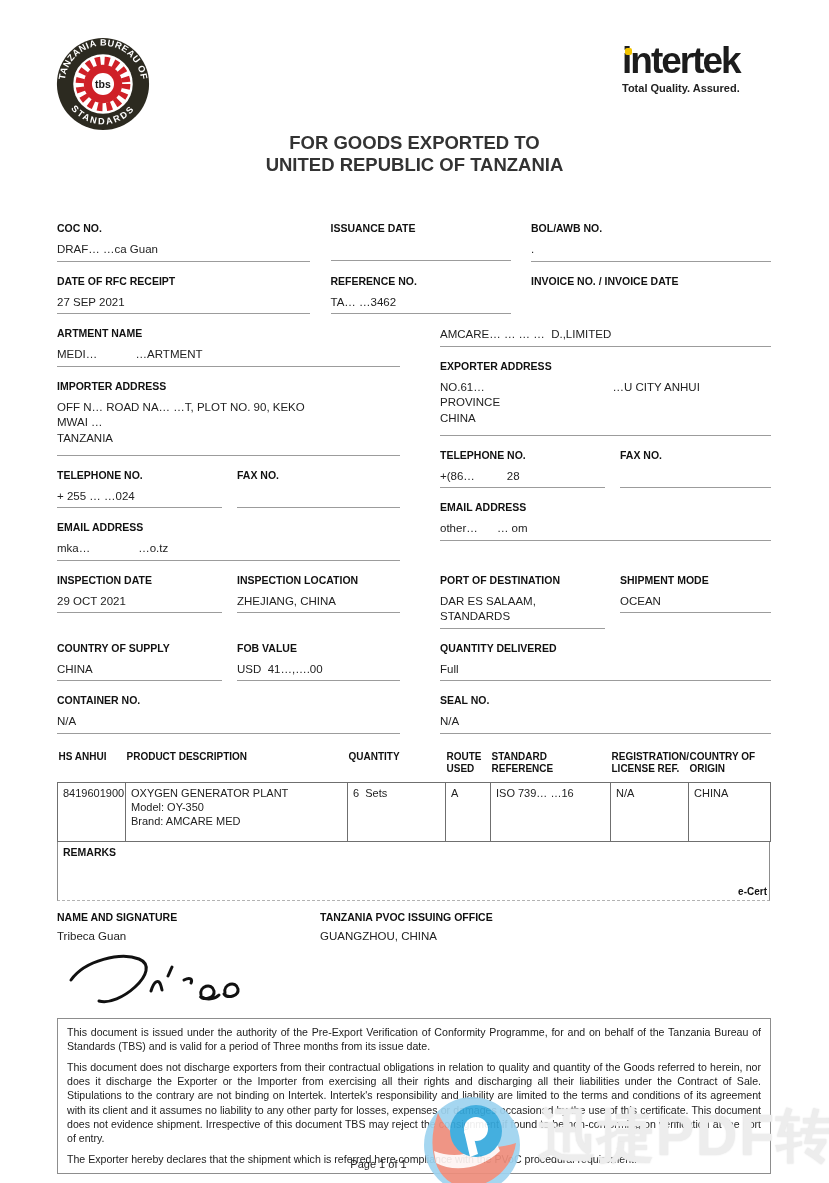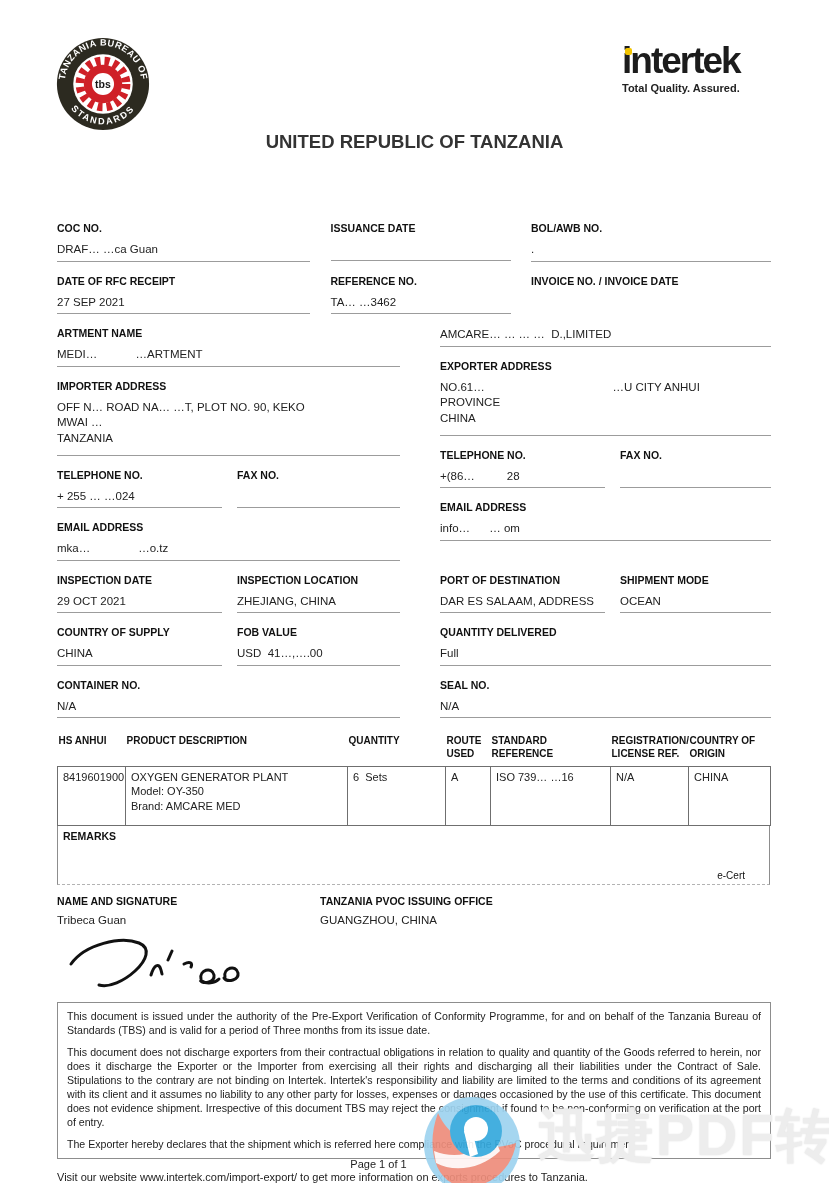--- a/index.html
+++ b/index.html
@@ -30,21 +30,21 @@
   .col-r{width:331px;}
   .grid-2l{display:grid;grid-template-columns:165px 163px;column-gap:15px;}
   .grid-2r{display:grid;grid-template-columns:165px 151px;column-gap:15px;}
   .addr .val{min-height:52px;}
   
   table.goods{width:713px;border-collapse:collapse;table-layout:fixed;margin-top:2px;}
   table.goods th{font-weight:bold;font-size:10px;color:#111;text-align:left;vertical-align:top;padding:2px 3px 6px 1px;line-height:1.25;}
   table.goods td{border:1px solid #6f6f6f;font-size:11px;vertical-align:top;padding:3px 5px;height:52px;white-space:pre-wrap;line-height:1.3;}
   .remarks-box{width:701px;border:1px solid #8d8d8d;border-top:none;border-bottom:1px dashed #b3b3b3;height:50px;position:relative;padding:4px 5px;}
   .remarks-box .lbl{margin-bottom:0;}
-  .e-cert{position:absolute;right:24px;bottom:3px;font-weight:normal;font-size:10px;color:#111;}
+  .e-cert{position:absolute;right:2px;bottom:3px;font-weight:bold;font-size:10px;color:#111;}
   
   .sig-sec{display:grid;grid-template-columns:263px 1fr;margin-top:10px;}
   .sig-name{font-size:11.5px;margin-top:7px;}
   .sig-scribble{margin:4px 0 0 8px;}
   
   .legal-box{border:1px solid #8d8d8d;padding:6px 9px 7px 9px;margin-top:6px;}
   .legal-box p{margin:0 0 7px 0;font-size:10.6px;line-height:1.34;text-align:justify;color:#1c1c1c;}
   .legal-box p:last-child{margin-bottom:0;}
   .website-note{font-size:11px;margin-top:12px;color:#1c1c1c;}
   
@@ -82,20 +82,21 @@
 
     <div class="intertek">
       <div class="brand-wrap">
         <div class="brand">intertek</div>
         <div class="i-dot"></div>
       </div>
       <div class="tagline">Total Quality. Assured.</div>
     </div>
 
     <div class="titles">
+      <div class="t2">FOR GOODS EXPORTED TO</div>
       <div class="t3">UNITED REPUBLIC OF TANZANIA</div>
     </div>
   </div>
 
   <div class="content">
 
     <div class="sec-3col">
       <div class="field">
         <div class="lbl">COC NO.</div>
         <div class="val">DRAF… …ca Guan</div>
@@ -167,40 +168,40 @@
             <div class="lbl">TELEPHONE NO.</div>
             <div class="val">+(86…          28</div>
           </div>
           <div class="field">
             <div class="lbl">FAX NO.</div>
             <div class="val"></div>
           </div>
         </div>
         <div class="field">
           <div class="lbl">EMAIL ADDRESS</div>
-          <div class="val">info…      … om</div>
+          <div class="val">other…      … om</div>
         </div>
       </div>
     </div>
 
     <div class="two-col">
       <div class="col-l grid-2l">
         <div class="field">
           <div class="lbl">INSPECTION DATE</div>
           <div class="val">29 OCT 2021</div>
         </div>
         <div class="field">
           <div class="lbl">INSPECTION LOCATION</div>
           <div class="val">ZHEJIANG, CHINA</div>
         </div>
       </div>
       <div class="col-r grid-2r">
         <div class="field">
           <div class="lbl">PORT OF DESTINATION</div>
-          <div class="val">DAR ES SALAAM, ADDRESS</div>
+          <div class="val">DAR ES SALAAM, STANDARDS</div>
         </div>
         <div class="field">
           <div class="lbl">SHIPMENT MODE</div>
           <div class="val">OCEAN</div>
         </div>
       </div>
     </div>
 
     <div class="two-col">
       <div class="col-l grid-2l">

